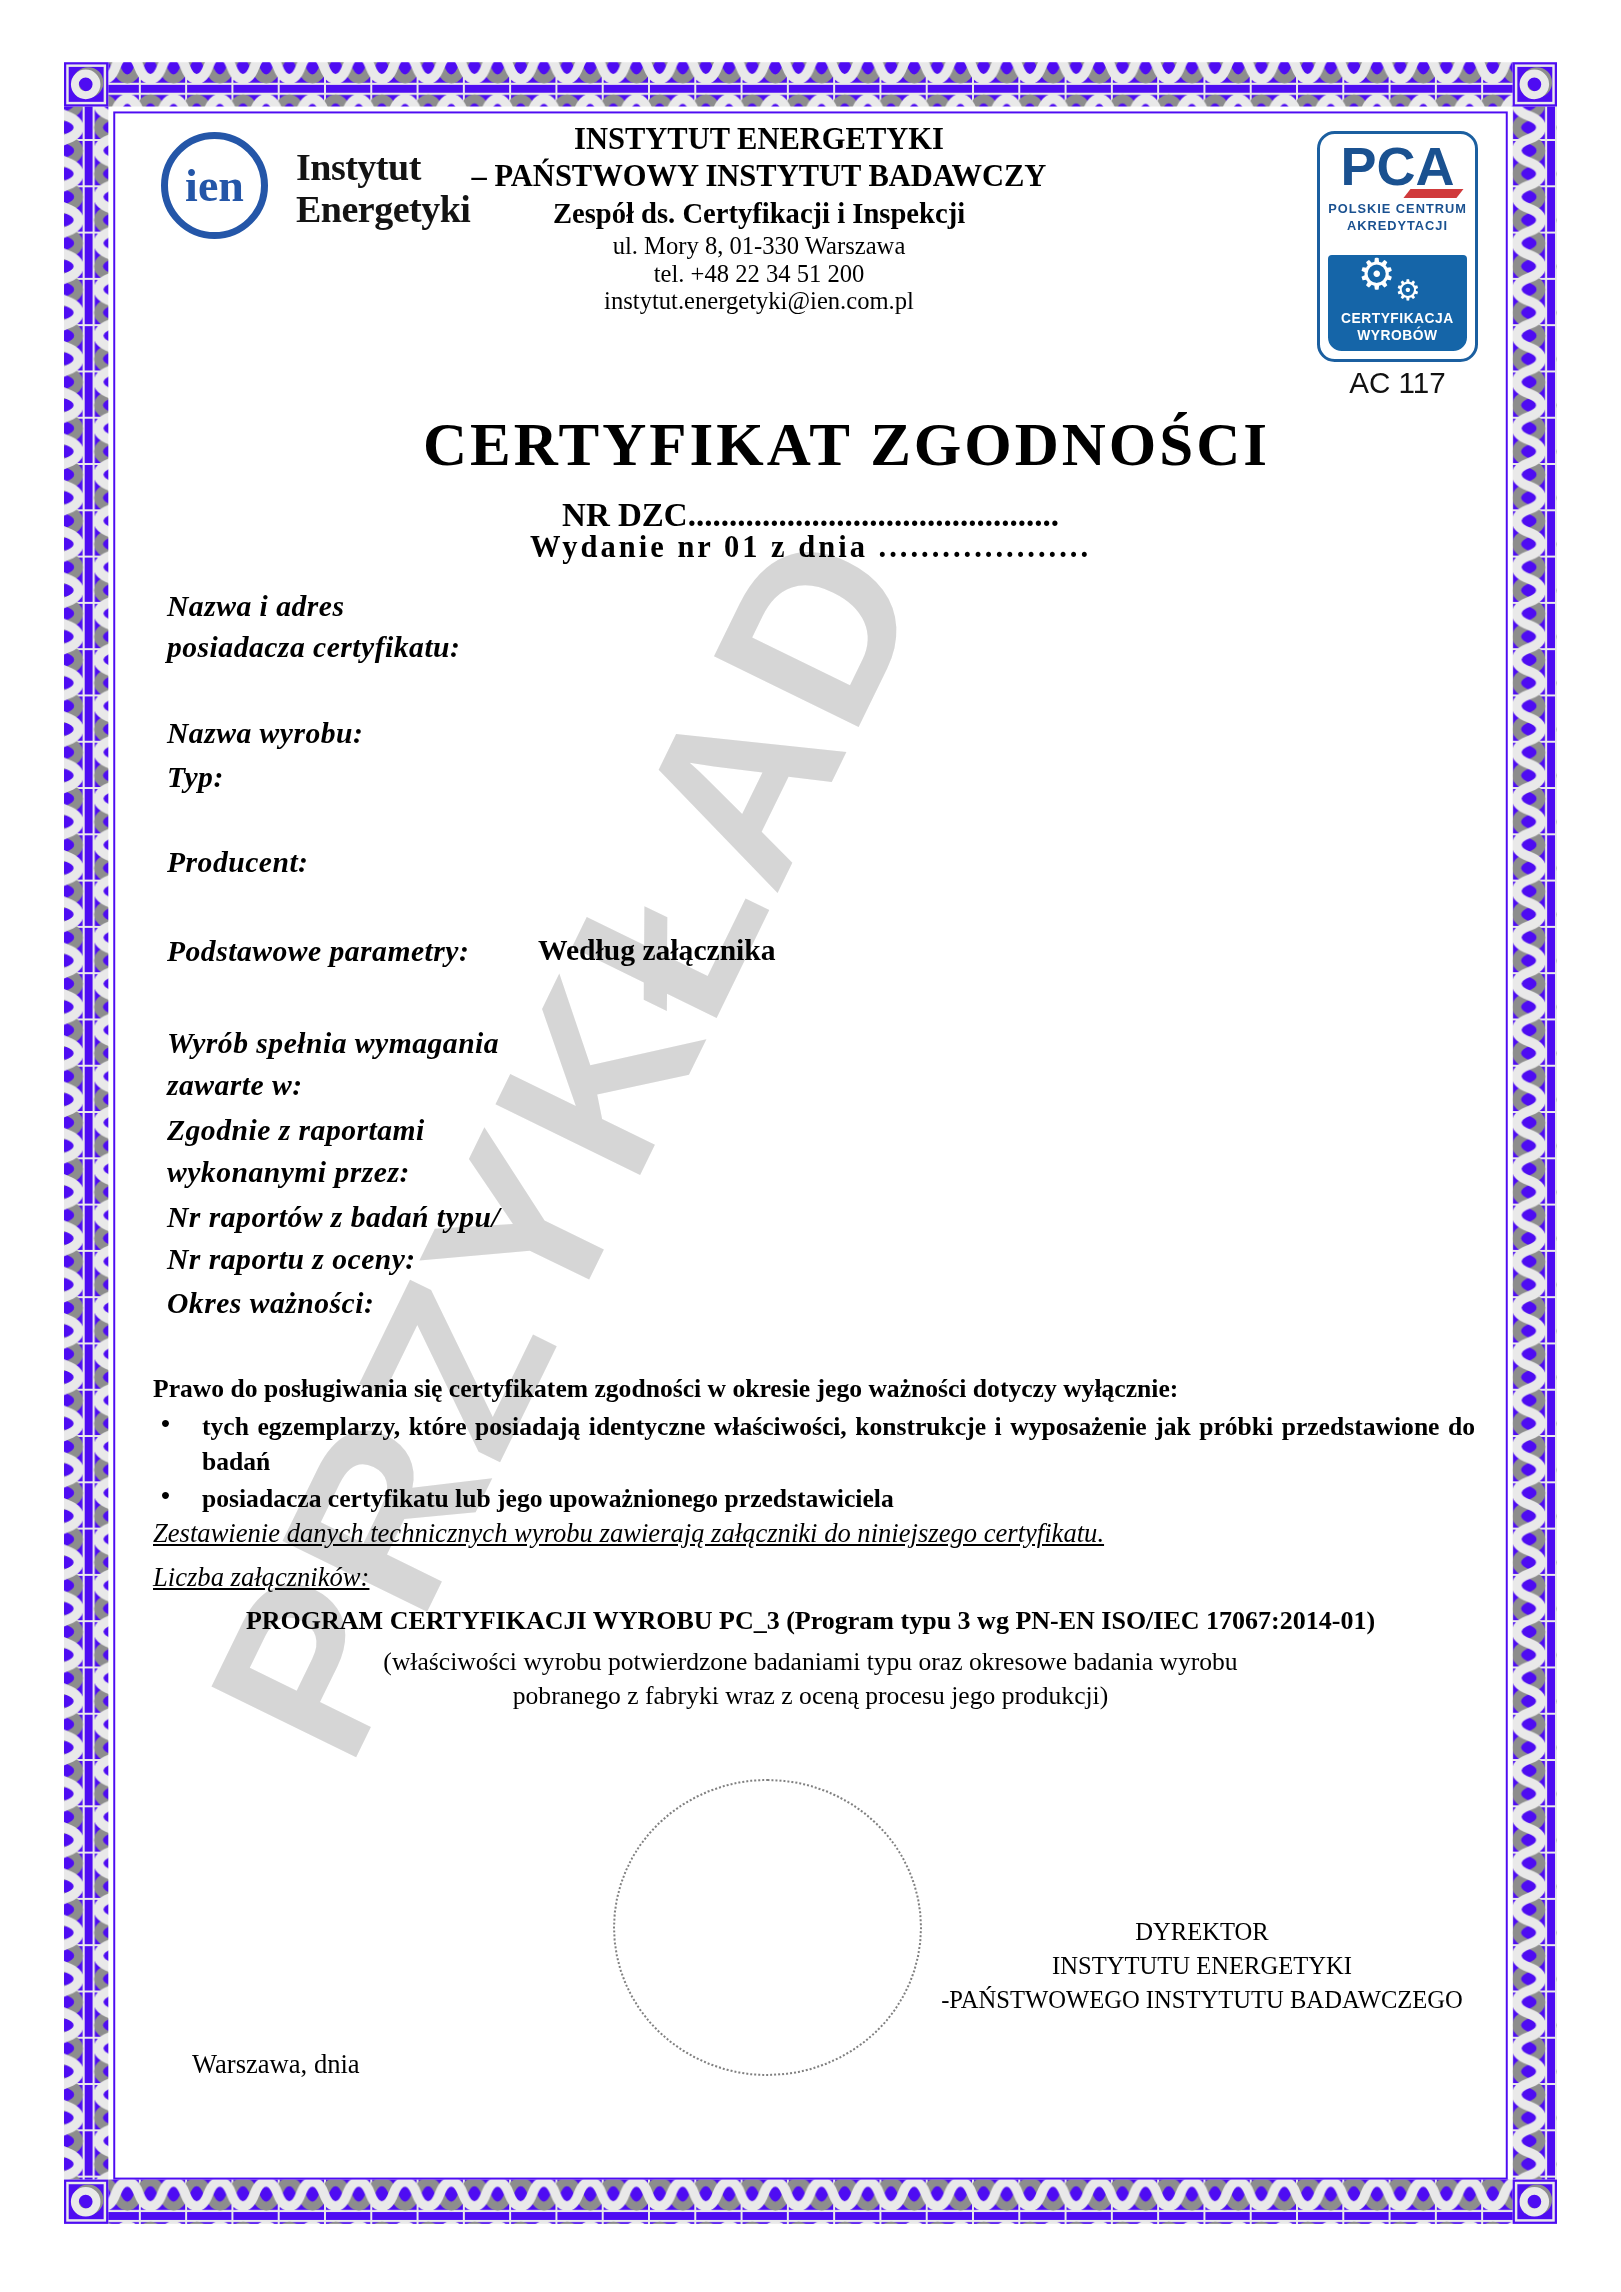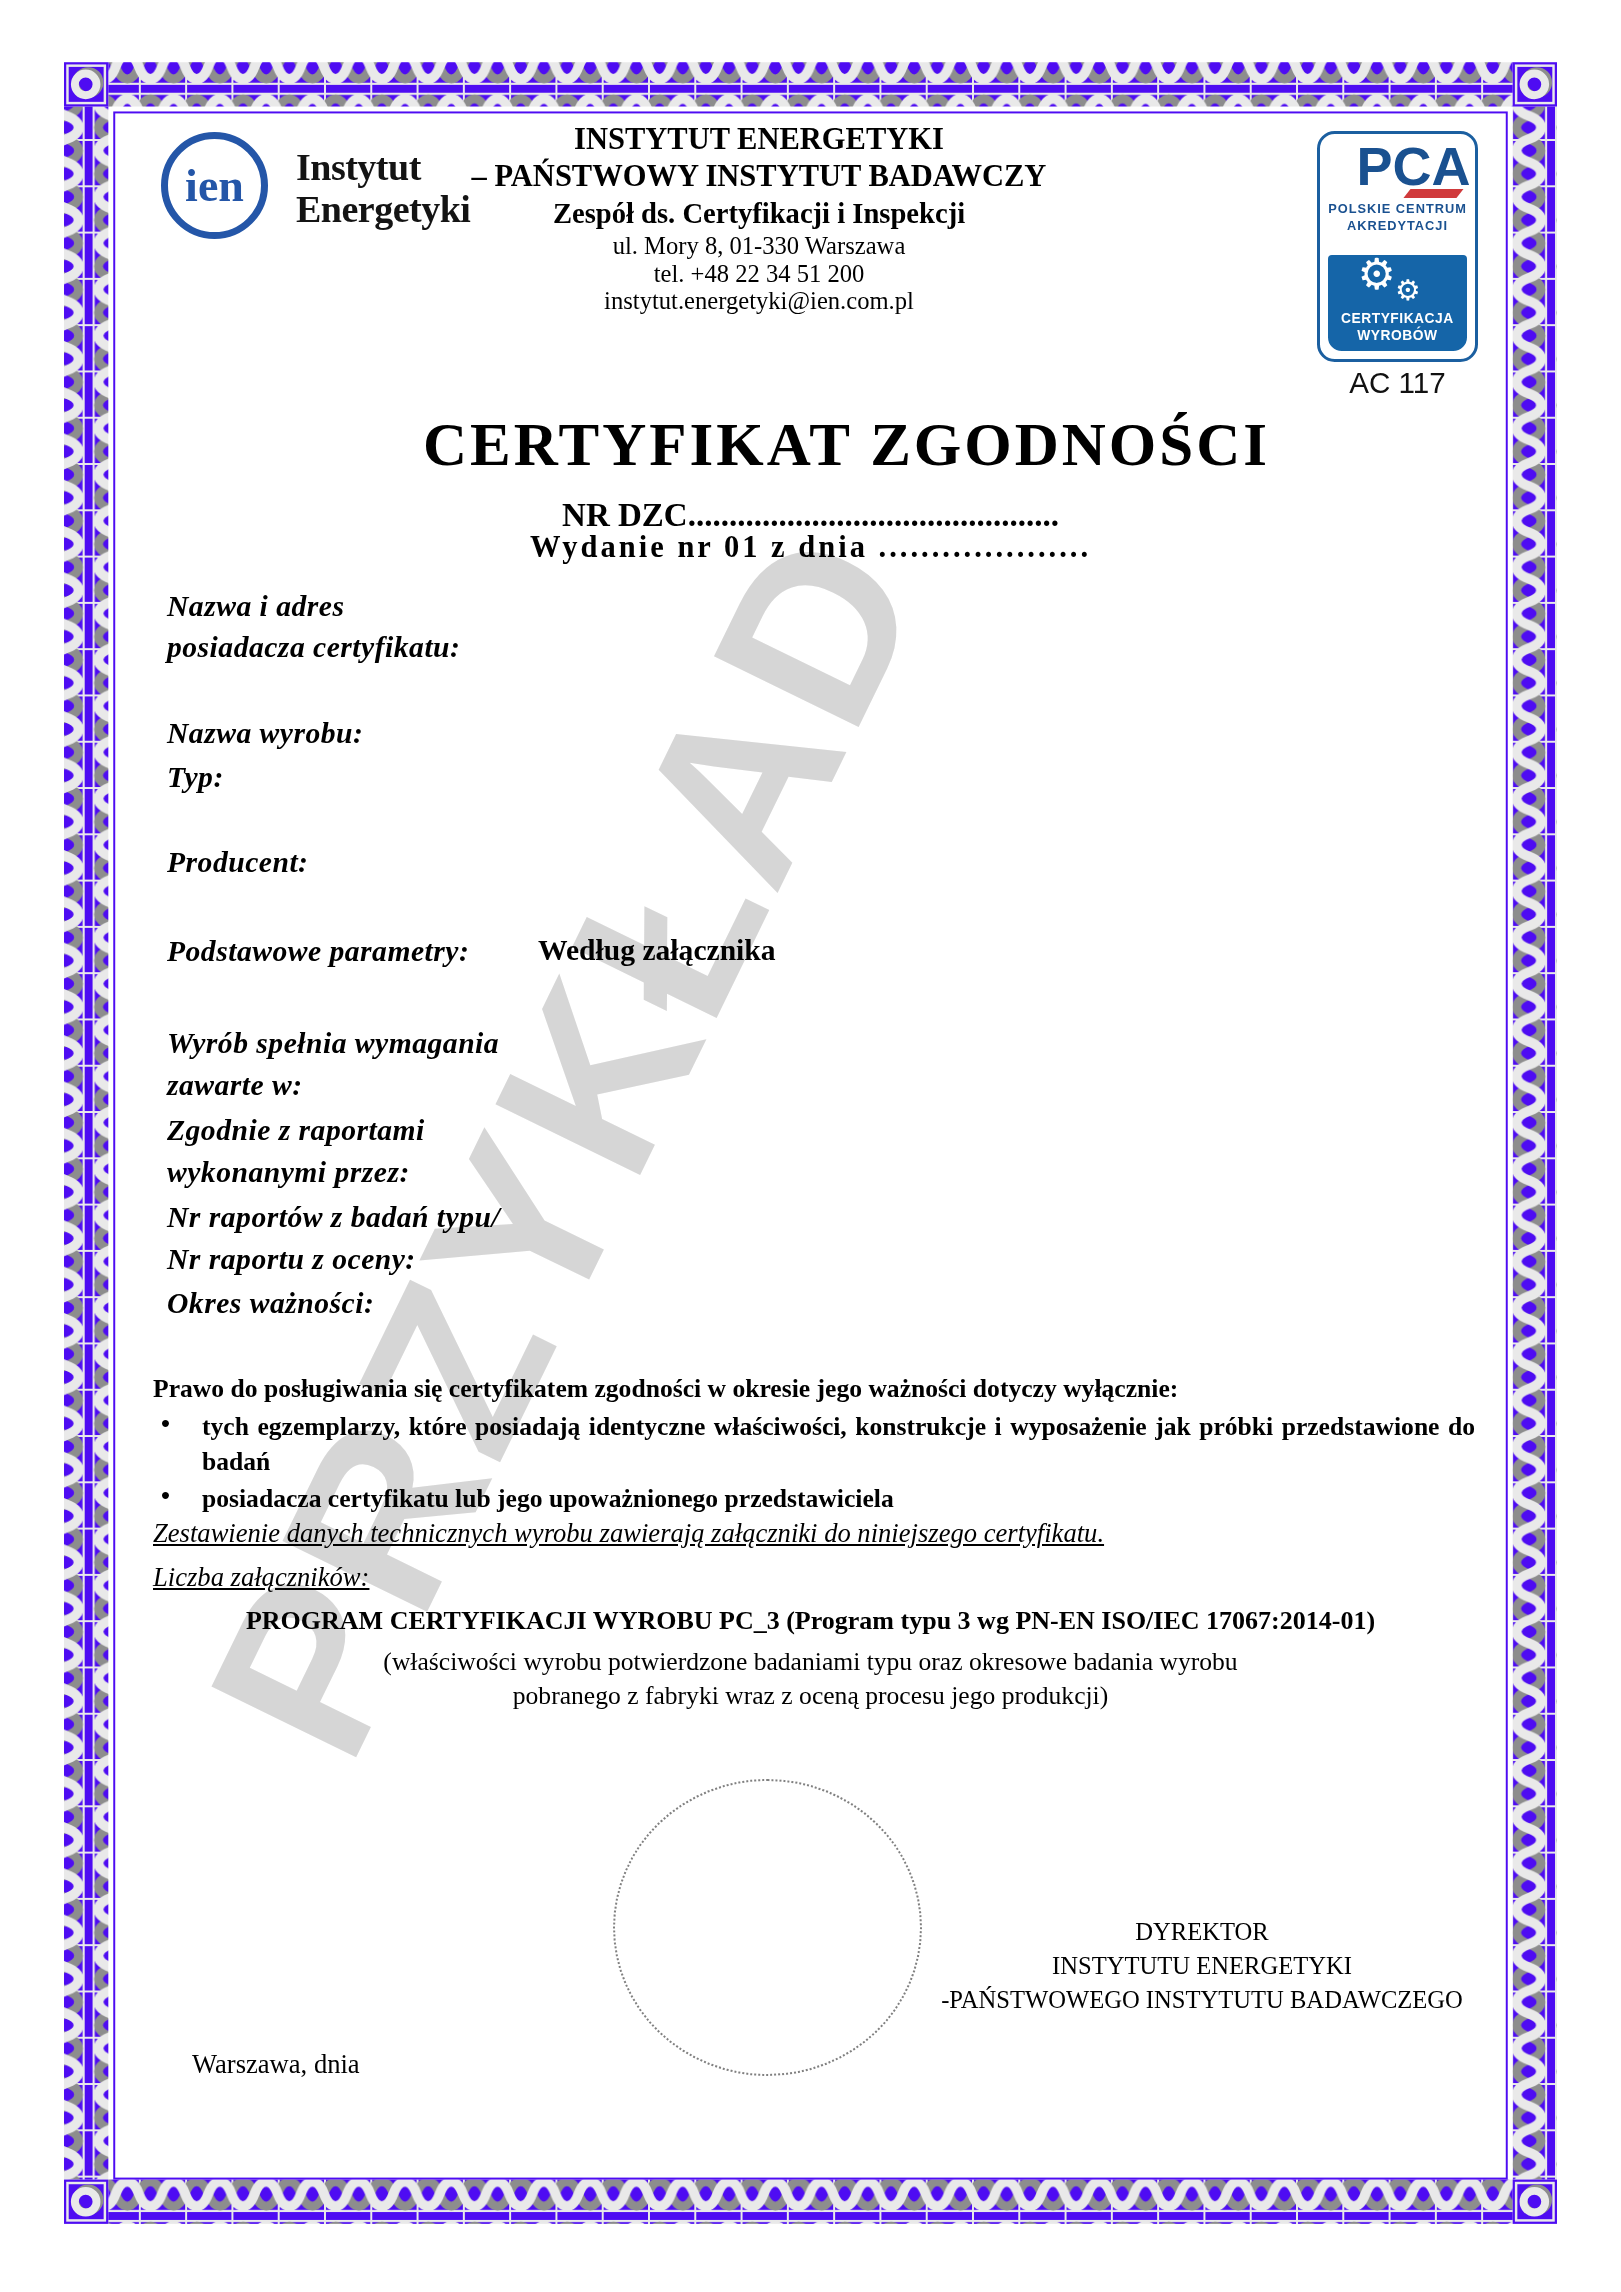--- a/index.html
+++ b/index.html
@@ -27,21 +27,21 @@
 
   
   #inst{left:414px;top:121px;width:690px;text-align:center;}
   .inst-l1{font-weight:bold;font-size:30.5px;line-height:37px;}
   .inst-l3{font-weight:bold;font-size:28.6px;line-height:37px;}
   .inst-addr{font-size:24.6px;line-height:27.6px;}
 
   
   #pca-box{left:1317px;top:131px;width:161px;height:231px;border:3px solid #1b5fa0;border-radius:17.7px;box-sizing:border-box;}
   #pca-acronym{left:0;top:3.9px;width:155px;text-align:center;font-family:"Liberation Sans",sans-serif;
-               font-weight:bold;font-size:54px;line-height:57px;color:#1a5190;letter-spacing:0px;padding-left:16px;}
+               font-weight:bold;font-size:54px;line-height:57px;color:#1a5190;letter-spacing:0px;}
   #pca-redbar{left:87px;top:55px;width:53px;height:8.9px;background:#d03a3c;transform:skewX(-38deg);}
   #pca-sub{left:0;top:67px;width:155px;text-align:center;font-family:"Liberation Sans",sans-serif;
            font-weight:bold;font-size:12.8px;line-height:16.7px;color:#1a5190;letter-spacing:1px;}
   #pca-panel{left:7.9px;bottom:7.9px;width:139px;height:96px;background:#1565a8;border-radius:3.9px 3.9px 13.8px 13.8px;}
   .gear{position:absolute;color:#ffffff;font-family:"DejaVu Sans",sans-serif;}
   #gear-big{left:29.6px;top:-5.9px;font-size:43px;}
   #gear-small{left:67px;top:17.7px;font-size:28.6px;}
   #pca-panel-text{position:absolute;left:0;bottom:6.9px;width:139px;text-align:center;color:#fff;
                   font-family:"Liberation Sans",sans-serif;font-weight:bold;font-size:13.8px;line-height:16.7px;letter-spacing:0.5px;}
   #ac-number{left:1317px;top:366px;width:161px;text-align:center;font-family:"Liberation Sans",sans-serif;

